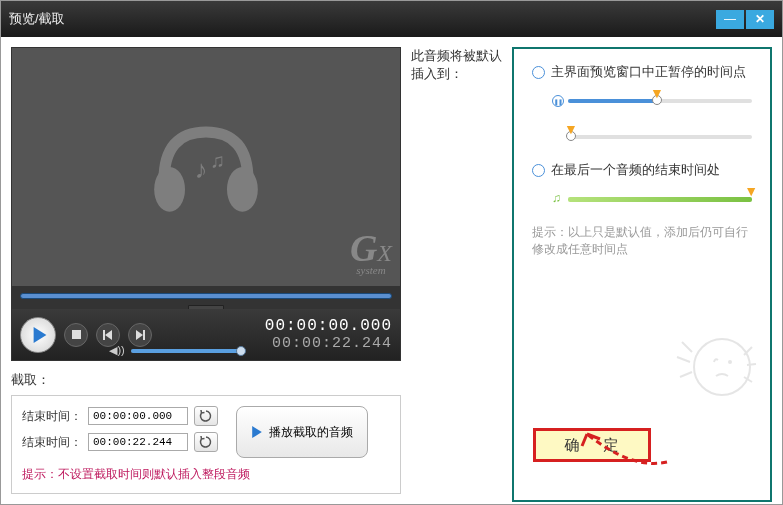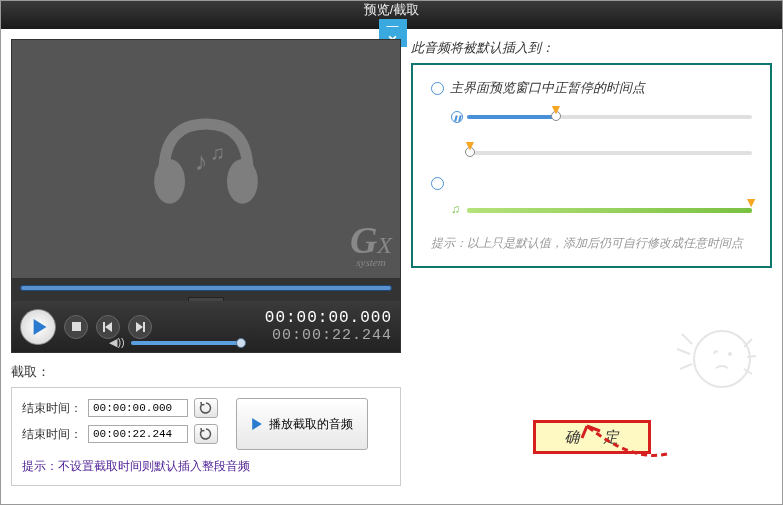--- a/index.html
+++ b/index.html
@@ -1,25 +1,25 @@
 <!DOCTYPE html>
 <html><head>
 <meta charset="utf-8">
 <style>
 * { margin: 0; padding: 0; box-sizing: border-box; }
 body { font-family: "Microsoft YaHei", Arial, sans-serif; font-size: 12px; background: #fff; }
 .window { width: 783px; height: 505px; border: 1px solid #999; background: #fff; position: relative; }
-.titlebar { height: 28px; background: linear-gradient(#3a3a3a, #1a1a1a); display: flex; align-items: center; padding: 0 8px; color: #eee; flex-direction: column; }
+.titlebar { height: 36px; background: linear-gradient(#3a3a3a, #1a1a1a); display: flex; align-items: center; padding: 0 8px; color: #eee; }
 .titlebar-text { flex: 1; font-size: 13px; }
 .win-btn { width: 28px; height: 19px; margin-left: 2px; display: flex; align-items: center; justify-content: center; cursor: pointer; }
 .win-min { background: #3aa9e0; color: #fff; }
 .win-close { background: #3aa9e0; color: #fff; font-weight: bold; }
 .content { display: flex; padding: 10px; gap: 10px; height: calc(100% - 28px); }
 .left { width: 390px; display: flex; flex-direction: column; }
-.right { flex: 1; display: flex; flex-direction: column; position: relative; font-style: italic; }
+.right { flex: 1; display: flex; flex-direction: row; position: relative; }
 .preview { background: #555; height: 240px; position: relative; border: 1px solid #333; display: flex; align-items: center; justify-content: center; }
 .headphone-icon { opacity: 0.35; }
 .watermark { position: absolute; right: 8px; bottom: 10px; color: #888; font-style: italic; font-family: Georgia, serif; }
 .watermark .g { font-size: 38px; font-weight: bold; }
 .watermark .x { font-size: 24px; }
 .watermark .sys { font-size: 11px; display: block; text-align: center; margin-top: -6px; }
 .scrub { background: #333; height: 22px; position: relative; border-left: 1px solid #333; border-right: 1px solid #333; }
 .scrub-track { position: absolute; top: 6px; left: 8px; right: 8px; height: 6px; background: #5a8fd0; border-radius: 3px; border: 1px solid #1a4a7a; }
 .scrub-track::before { content: ""; position: absolute; left: 0; top: 0; bottom: 0; width: 0%; background: #3a6aa8; border-radius: 3px; }
 .scrub-tab { position: absolute; left: 50%; bottom: -6px; transform: translateX(-50%); width: 36px; height: 10px; background: #444; border: 1px solid #222; border-radius: 0 0 4px 4px; display: flex; align-items: center; justify-content: center; color: #aaa; font-size: 8px; }
@@ -33,22 +33,22 @@
 .vol-row { display: flex; align-items: center; gap: 6px; position: absolute; left: 98px; bottom: 4px; }
 .vol-track { width: 110px; height: 4px; background: #555; border-radius: 2px; position: relative; }
 .vol-fill { position: absolute; left: 0; top: 0; bottom: 0; width: 100%; background: #5a9fe0; border-radius: 2px; }
 .vol-thumb { position: absolute; right: -5px; top: -3px; width: 10px; height: 10px; background: #cde; border: 1px solid #579; border-radius: 50%; }
 .section-label { font-size: 13px; color: #333; margin: 10px 0 6px 0; }
 .cut-box { border: 1px solid #ccc; padding: 10px; }
 .cut-row { display: flex; align-items: center; gap: 6px; margin-bottom: 6px; }
 .cut-row label { width: 60px; text-align: right; color: #333; }
 .cut-row input { width: 100px; border: 1px solid #aaa; padding: 2px 4px; font-family: "Courier New", monospace; font-size: 11px; }
 .reset-btn { width: 24px; height: 20px; border: 1px solid #aaa; background: linear-gradient(#fff,#e5e5e5); border-radius: 3px; display: flex; align-items: center; justify-content: center; cursor: pointer; }
-.play-cut-btn { border: 1px solid #aaa; background: linear-gradient(#fff,#e8e8e8); padding: 8px 14px; border-radius: 3px; display: flex; align-items: center; gap: 6px; cursor: pointer; }
-.hint { color: #4c1d95; font-size: 12px; margin-top: 8px; }
+.play-cut-btn { border: 1px solid #aaa; background: linear-gradient(#fff,#e8e8e8); padding: 8px 14px; border-radius: 8px; display: flex; align-items: center; gap: 6px; cursor: pointer; }
+.hint { color: #be185d; font-size: 12px; margin-top: 8px; }
 .insert-box { border: 2px solid #0f766e; padding: 14px 18px; }
 .radio-opt { display: flex; align-items: center; gap: 6px; font-size: 13px; color: #333; cursor: pointer; }
 .radio { width: 13px; height: 13px; border: 1px solid #4a90d9; border-radius: 50%; display: inline-flex; align-items: center; justify-content: center; }
 .radio.checked::after { content: ""; width: 7px; height: 7px; background: #4a90d9; border-radius: 50%; }
 .track-viz { margin: 8px 0 16px 20px; position: relative; height: 20px; }
 .tv-bar { position: absolute; top: 10px; left: 16px; right: 0; height: 4px; background: #e0e0e0; border-radius: 2px; }
 .tv-fill-blue { position: absolute; top: 10px; left: 16px; width: 90px; height: 4px; background: #4a90d9; border-radius: 2px; }
 .tv-thumb { position: absolute; top: 6px; width: 10px; height: 10px; background: #fff; border: 1px solid #888; border-radius: 50%; }
 .tv-pause-icon { position: absolute; top: 6px; left: 0; width: 12px; height: 12px; border: 1.5px solid #4a90d9; border-radius: 50%; display: flex; align-items: center; justify-content: center; }
 .tv-pause-icon::before { content: "❚❚"; font-size: 6px; color: #4a90d9; letter-spacing: -1px; }
@@ -182,20 +182,21 @@
         </div>
 
         <div class="track-viz">
           <div class="tv-bar"></div>
           <div class="tv-thumb" style="left:14px;"></div>
           <span class="tv-marker" style="left:12px;">▼</span>
         </div>
 
         <div class="radio-opt">
           <span class="radio"></span>
+          <span>在最后一个音频的结束时间处</span>
         </div>
         <div class="track-viz">
           <span class="tv-note">♫</span>
           <div class="tv-fill-green"></div>
           <span class="tv-marker" style="right:-6px;">▼</span>
         </div>
 
         <div class="hint2">提示：以上只是默认值，添加后仍可自行修改成任意时间点</div>
       </div>
 

